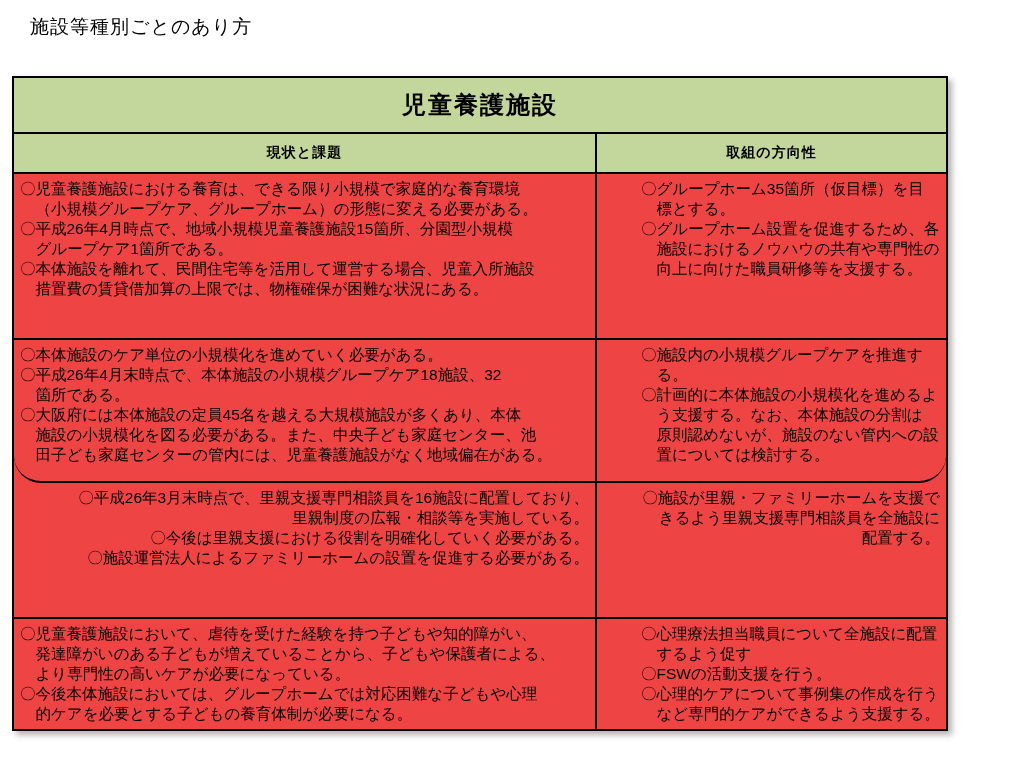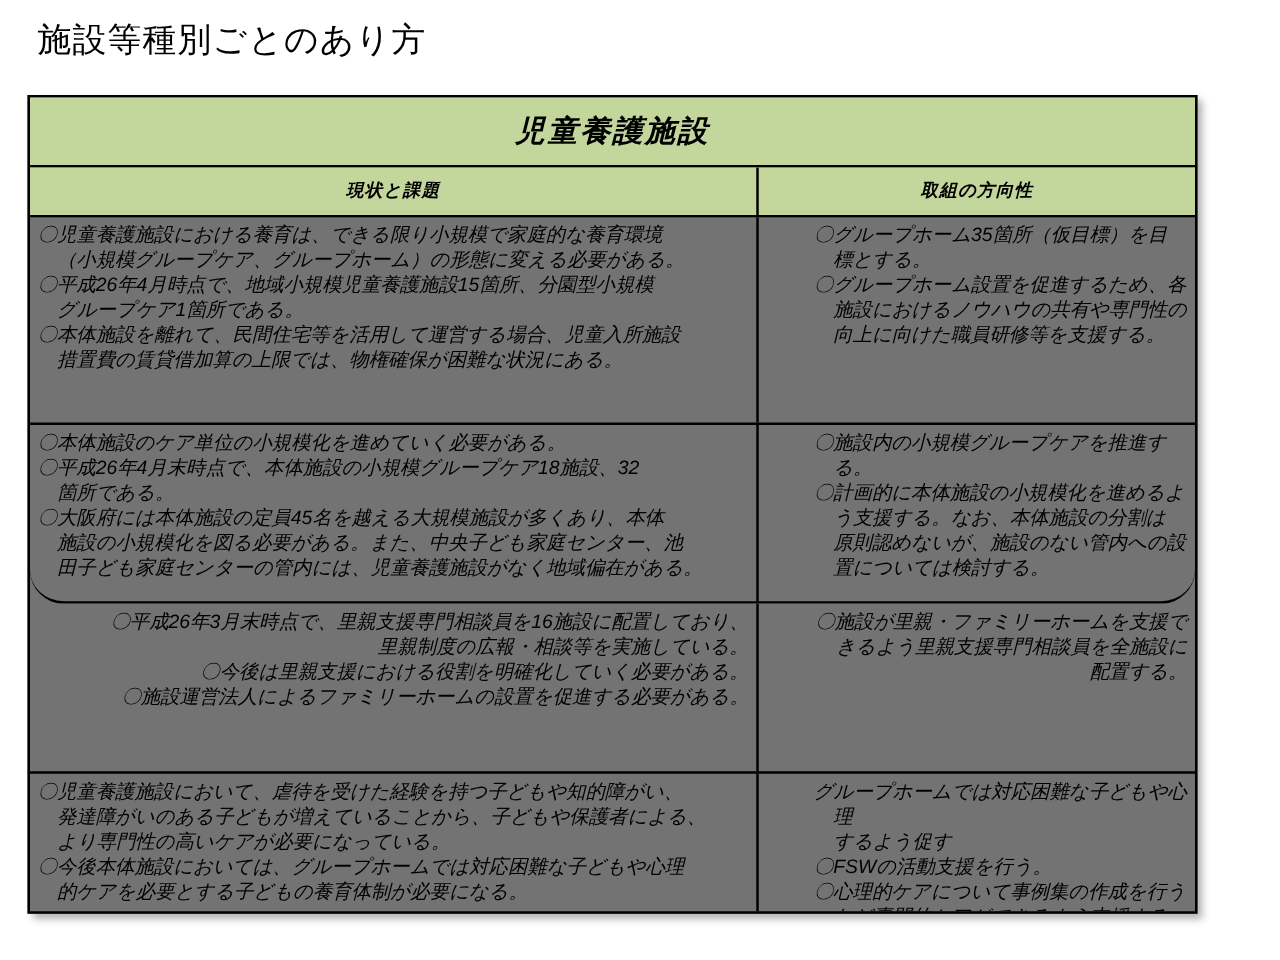--- a/index.html
+++ b/index.html
@@ -14,33 +14,32 @@
     width: 1024px;
     height: 768px;
     background: #ffffff;
     overflow: hidden;
   }
   .page-title {
     position: absolute;
     left: 30px;
     top: 14px;
     margin: 0;
-    font-size: 27px;
+    font-size: 19px;
     font-weight: 400;
     letter-spacing: 1px;
   }
   .facility-table {
     position: absolute;
-    left: 22px;
+    left: 12px;
     top: 76px;
     width: 932px;
-    background: #737373;
+    background: #ef4444;
     border: 2px solid #000000;
     box-shadow: 4px 4px 6px rgba(0,0,0,0.30);
-    font-style: italic;
   }
   .t-title {
     height: 54px;
     background: #c3d69b;
     border-bottom: 2px solid #000000;
     display: flex;
     align-items: center;
     justify-content: center;
     font-size: 24px;
     font-weight: bold;
@@ -162,21 +161,21 @@
 
     <div class="t-row r4">
       <div class="cell left">
         <p class="bullet">〇児童養護施設において、虐待を受けた経験を持つ子どもや知的障がい、
 発達障がいのある子どもが増えていることから、子どもや保護者による、
 より専門性の高いケアが必要になっている。</p>
         <p class="bullet">〇今後本体施設においては、グループホームでは対応困難な子どもや心理
 的ケアを必要とする子どもの養育体制が必要になる。</p>
       </div>
       <div class="cell right">
-        <p class="bullet">グループホームでは対応困難な子どもや心理
+        <p class="bullet">〇心理療法担当職員について全施設に配置
 するよう促す</p>
         <p class="bullet">〇FSWの活動支援を行う。</p>
         <p class="bullet">〇心理的ケアについて事例集の作成を行う
 など専門的ケアができるよう支援する。</p>
       </div>
     </div>
 
   </div>
 </div>
 

